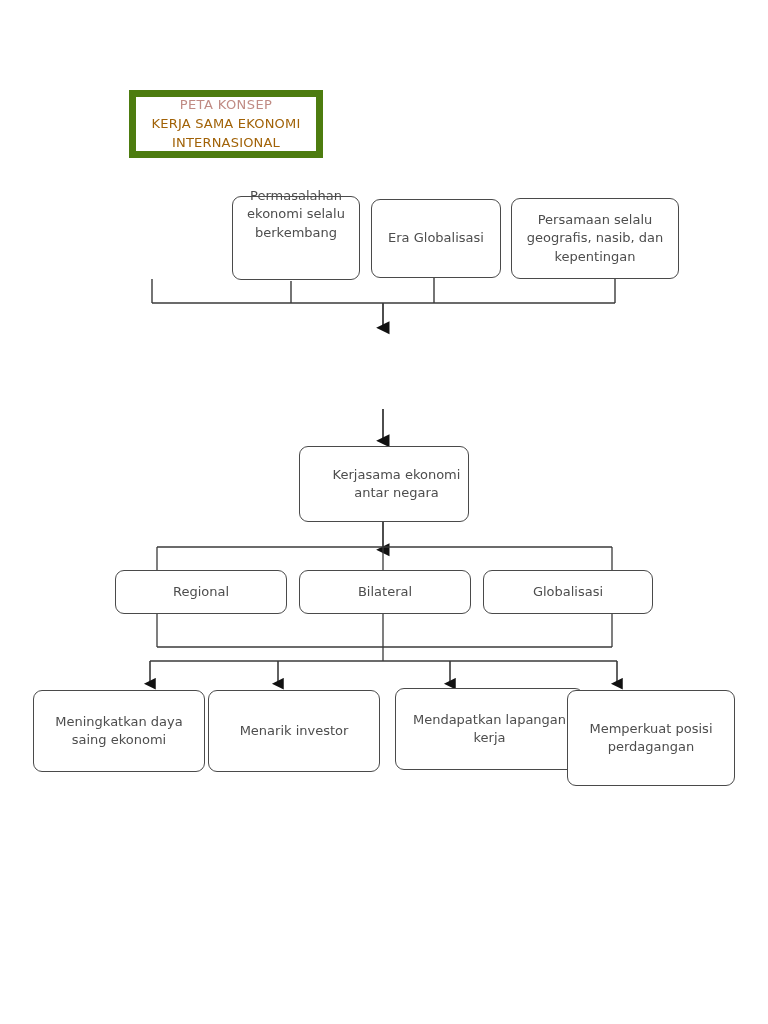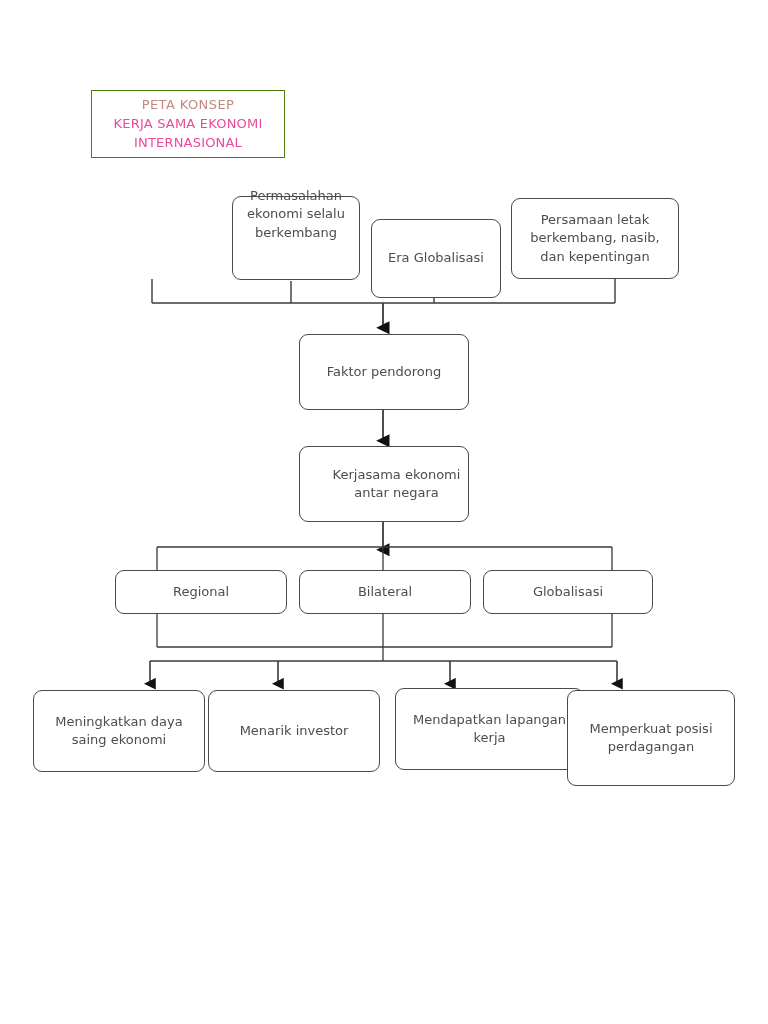--- a/index.html
+++ b/index.html
@@ -41,39 +41,40 @@
     text-align: center;
     color: #4d4d4d;
     font-size: 13px;
     line-height: 1.42;
     padding: 2px 6px;
     z-index: 2;
   }
   .title-box {
     position: absolute;
     box-sizing: border-box;
-    border: 1px solid #4d7c0f;
+    border: 7px solid #4d7c0f;
     border-radius: 0;
     background: #ffffff;
     display: flex;
     flex-direction: column;
     align-items: center;
     justify-content: center;
     text-align: center;
     z-index: 2;
     padding: 4px 8px;
+    margin-left: 38px;
   }
   .title-line1 {
     color: #c08b84;
     font-size: 13px;
     letter-spacing: 0.4px;
     line-height: 1.5;
   }
   .title-line2 {
-    color: #ec4899;
+    color: #a16207;
     font-size: 13px;
     letter-spacing: 0.2px;
     line-height: 1.45;
   }
   .overflow-node {
     align-items: flex-start;
     padding-top: 0;
   }
   .overflow-node .node-text {
     position: relative;
@@ -131,31 +132,28 @@
   <div class="title-box" style="left:91px; top:90px; width:194px; height:68px;">
     <span class="title-line1">PETA KONSEP</span>
     <span class="title-line2">KERJA SAMA EKONOMI INTERNASIONAL</span>
   </div>
 
 
   <div class="node overflow-node" style="left:232px; top:196px; width:128px; height:84px;">
     <span class="node-text">Permasalahan ekonomi selalu berkembang</span>
   </div>
 
-  <div class="node" style="left:371px; top:199px; width:130px; height:79px;margin-top:20px;">
+  <div class="node" style="left:371px; top:199px; width:130px; height:79px;">
     <span class="node-text">Era Globalisasi</span>
   </div>
 
   <div class="node" style="left:511px; top:198px; width:168px; height:81px;">
-    <span class="node-text">Persamaan letak berkembang, nasib, dan kepentingan</span>
+    <span class="node-text">Persamaan selalu geografis, nasib, dan kepentingan</span>
   </div>
 
-  <div class="node" style="left:299px; top:334px; width:170px; height:76px;">
-    <span class="node-text">Faktor pendorong</span>
-  </div>
 
   <div class="node" style="left:299px; top:446px; width:170px; height:76px;padding-left:31px;">
     <span class="node-text">Kerjasama ekonomi antar negara</span>
   </div>
 
   <div class="node" style="left:299px; top:570px; width:172px; height:44px;">
     <span class="node-text">Bilateral</span>
   </div>
 
   <div class="node" style="left:115px; top:570px; width:172px; height:44px;">

